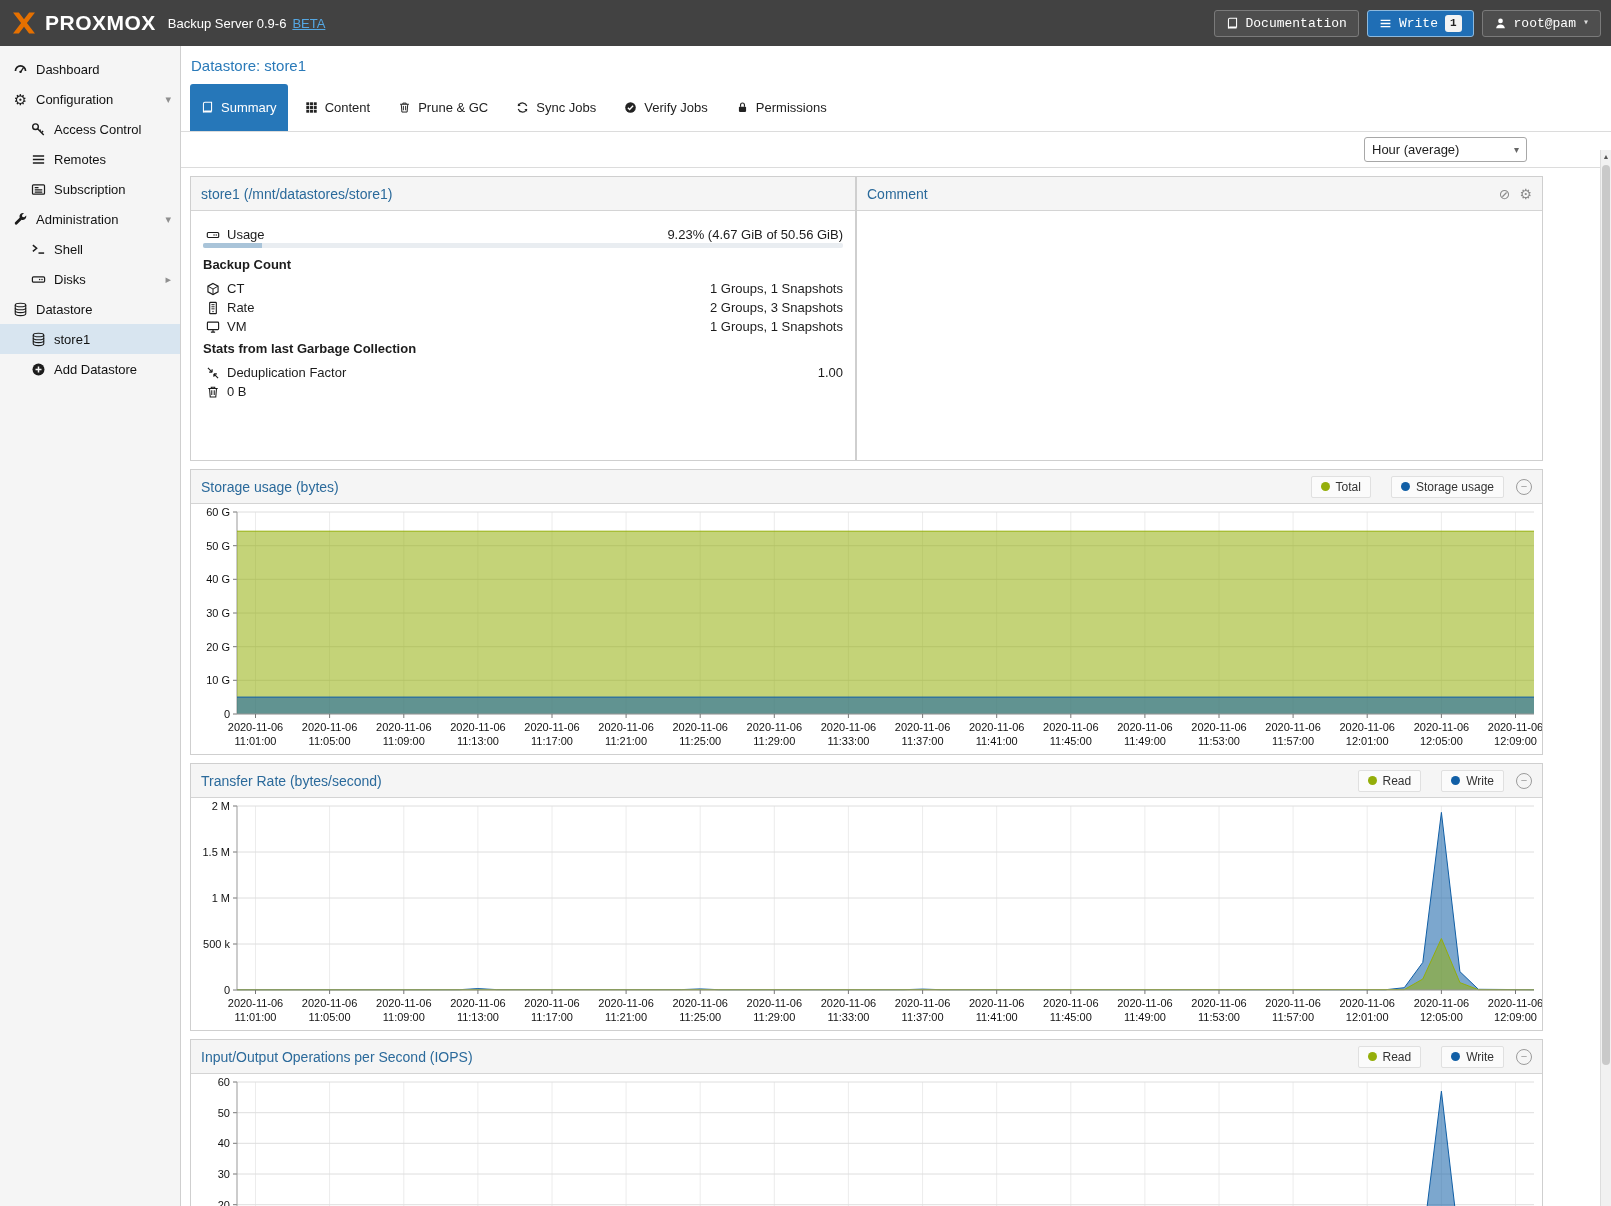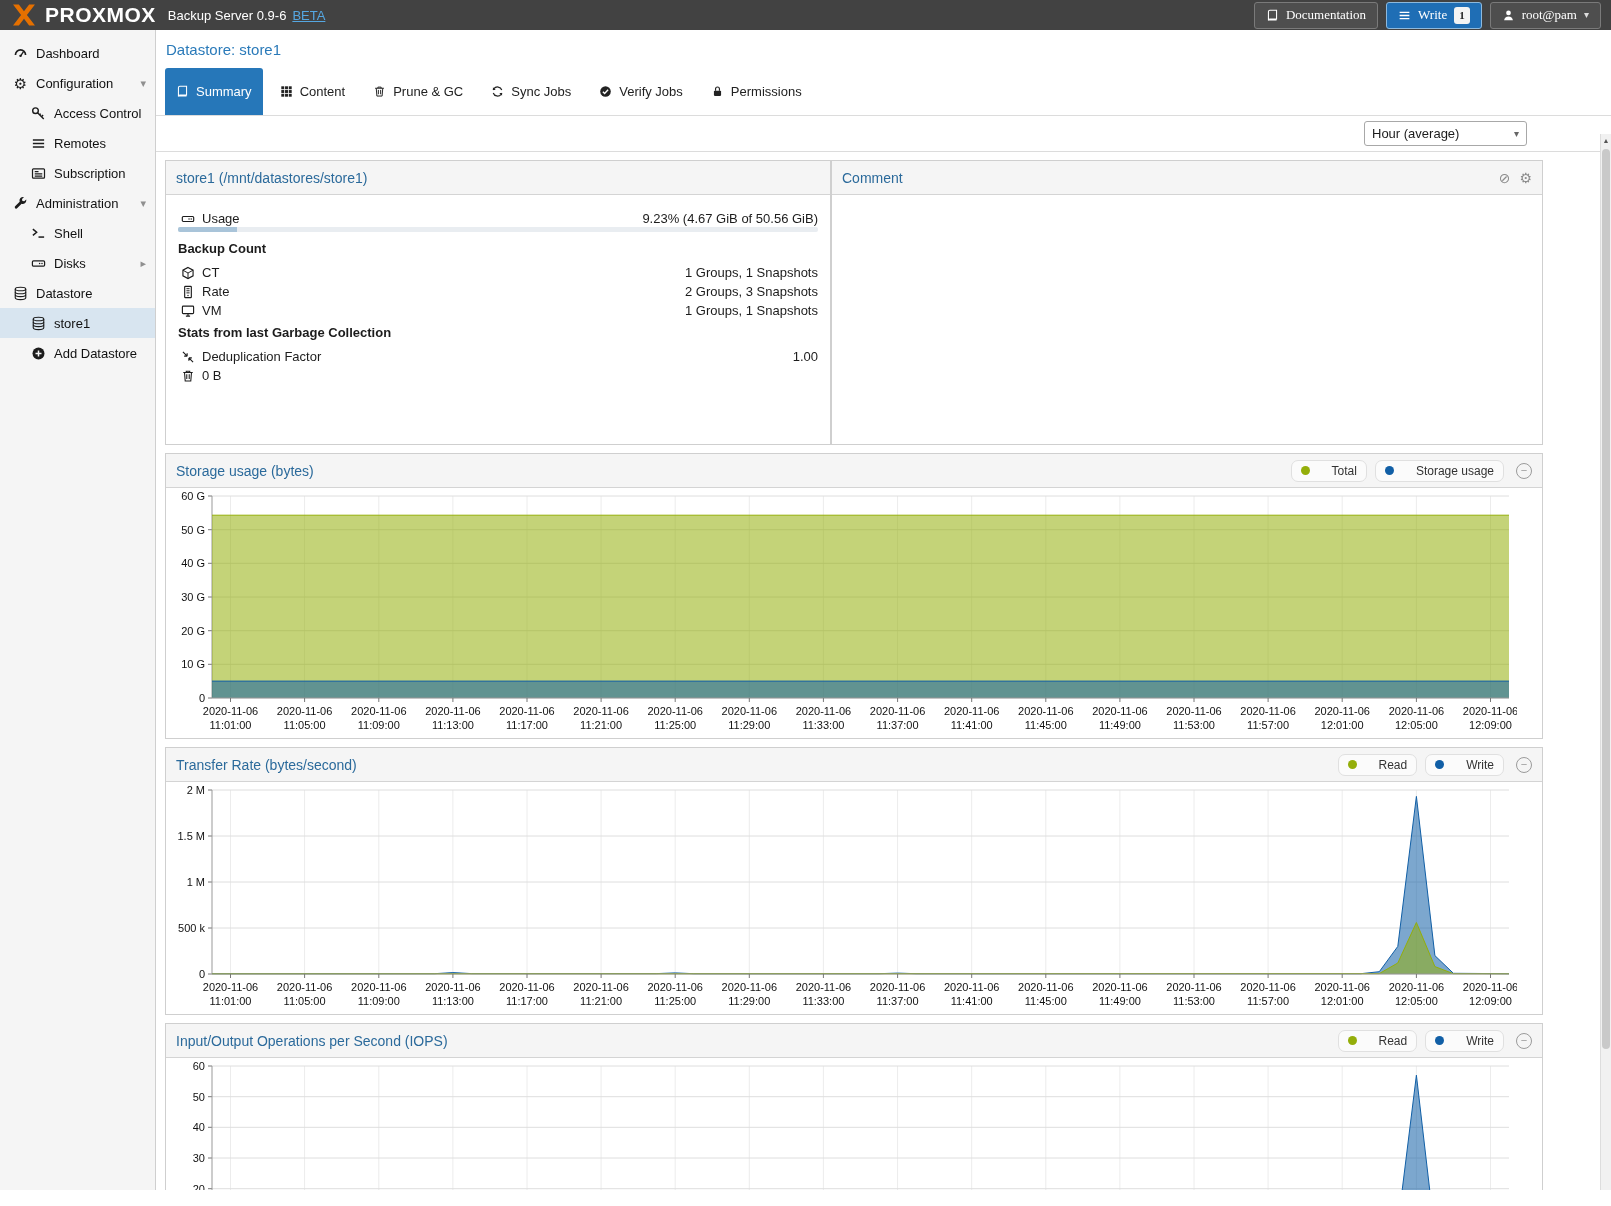--- a/index.html
+++ b/index.html
@@ -2,36 +2,36 @@
 <html><head>
 <meta charset="utf-8">
 <style>
 *{box-sizing:border-box;margin:0;padding:0}
 html,body{width:1611px;height:1206px;overflow:hidden;font-family:"Liberation Sans","DejaVu Sans",sans-serif;font-size:13px;color:#1c1c1c;background:#fff}
 a{text-decoration:none}
 [data-icon]{display:inline-flex;align-items:center;justify-content:center;line-height:1}
 [data-icon] svg{width:14px;height:14px;display:block}
 
 
-.app-header{height:30px;background:#424242;display:flex;align-items:center;justify-content:space-between;padding:0 10px}
+.app-header{height:46px;background:#424242;display:flex;align-items:center;justify-content:space-between;padding:0 10px}
 .brand{display:flex;align-items:center;color:#fff}
 .logo svg{width:28px;height:28px}
 .brand-word{font-size:21px;font-weight:bold;letter-spacing:.5px;margin-left:7px}
 .product{margin-left:12px;font-size:13px}
 .beta{color:#55a7e2;margin-left:6px;text-decoration:underline;cursor:pointer}
 .header-actions{display:flex;align-items:center;gap:8px}
-.hbtn{display:inline-flex;align-items:center;gap:7px;height:27px;padding:0 11px;border:1px solid #7a7a7a;border-radius:3px;background:#4e4e4e;color:#fff;font-size:13px;cursor:pointer;font-family:Liberation Serif, serif}
+.hbtn{display:inline-flex;align-items:center;gap:7px;height:27px;padding:0 11px;border:1px solid #7a7a7a;border-radius:3px;background:#4e4e4e;color:#fff;font-size:13px;cursor:pointer;font-family:Liberation Mono, monospace}
 .hbtn [data-icon] svg{width:13px;height:13px}
 .hbtn.tasks{background:#1f6eb5;border-color:#8db9dd}
 .badge{background:#f3f3f3;color:#222;border-radius:3px;padding:0 5px;height:17px;line-height:17px;font-size:11px;font-weight:bold}
 .ucaret{font-size:10px;color:#ddd}
 
 
 .app-body{display:flex;height:1160px}
-.sidebar{width:156px;background:#f5f5f5;border-right:1px solid #cfcfcf;padding-top:8px;flex:none}
+.sidebar{width:181px;background:#f5f5f5;border-right:1px solid #cfcfcf;padding-top:8px;flex:none}
 .nav-item{height:30px;display:flex;align-items:center;padding-left:11px;position:relative;cursor:pointer;color:#111}
 .nav-item.lvl1{padding-left:29px}
 .nav-item.selected{background:#d8e5f0}
 .nav-icon{width:19px;display:inline-flex;justify-content:center;margin-right:6px;font-size:15px;color:#1c1c1c}
 .nav-icon svg{width:15px;height:15px}
 .nav-expander{position:absolute;right:9px;color:#8f8f8f;font-size:11px}
 
 .main{flex:1;display:flex;flex-direction:column;position:relative;background:#fff;min-width:0}
 .page-title{height:38px;display:flex;align-items:center;padding-left:10px;color:#2a7ab9;font-size:15px}
 .tabbar{display:flex;align-items:flex-end;gap:6px;padding-left:9px;border-bottom:1px solid #dcdcdc}
@@ -58,21 +58,21 @@
 .kv-icon{width:19px;display:inline-flex;margin-right:5px;color:#1c1c1c}
 .kv-icon svg{width:14px;height:14px}
 .kv-label{flex:1}
 .kv-value{text-align:right}
 .progress{height:5px;background:#e9edf1;border-radius:2px;margin:1px 0 9px;overflow:hidden}
 .progress-fill{height:100%;background:#a9c4d9;width:0}
 .section-title{font-weight:bold;margin:7px 0 5px}
 
 
 .chart-panel{margin-bottom:8px}
-.legend-item{display:inline-flex;align-items:center;gap:22px;margin-left:8px;padding:3px 9px;border:1px solid #e0e0e0;background:#fbfbfb;border-radius:7px;font-size:12px;color:#333;cursor:pointer}
+.legend-item{display:inline-flex;align-items:center;gap:6px;margin-left:20px;padding:3px 9px;border:1px solid #e0e0e0;background:#fbfbfb;border-radius:2px;font-size:12px;color:#333;cursor:pointer}
 .dot{width:9px;height:9px;border-radius:50%;display:inline-block}
 .collapse-tool{width:16px;height:16px;border:1px solid #9b9b9b;border-radius:50%;color:#9b9b9b;display:inline-flex;align-items:center;justify-content:center;font-size:11px;margin-left:12px;cursor:pointer}
 .chart{width:100%;overflow:hidden}
 #chart-0{height:250px}#chart-1{height:232px}#chart-2{height:232px}
 
 
 .vscrollbar{position:absolute;top:104px;right:0;bottom:0;width:11px;background:#f1f1f1;border-left:1px solid #ddd}
 .sb-arrow{height:13px;display:flex;align-items:center;justify-content:center;font-size:7px;color:#555}
 .sb-thumb{position:absolute;left:1px;right:1px;top:15px;height:900px;background:#c9c9c9;border-radius:5px}
 </style>

